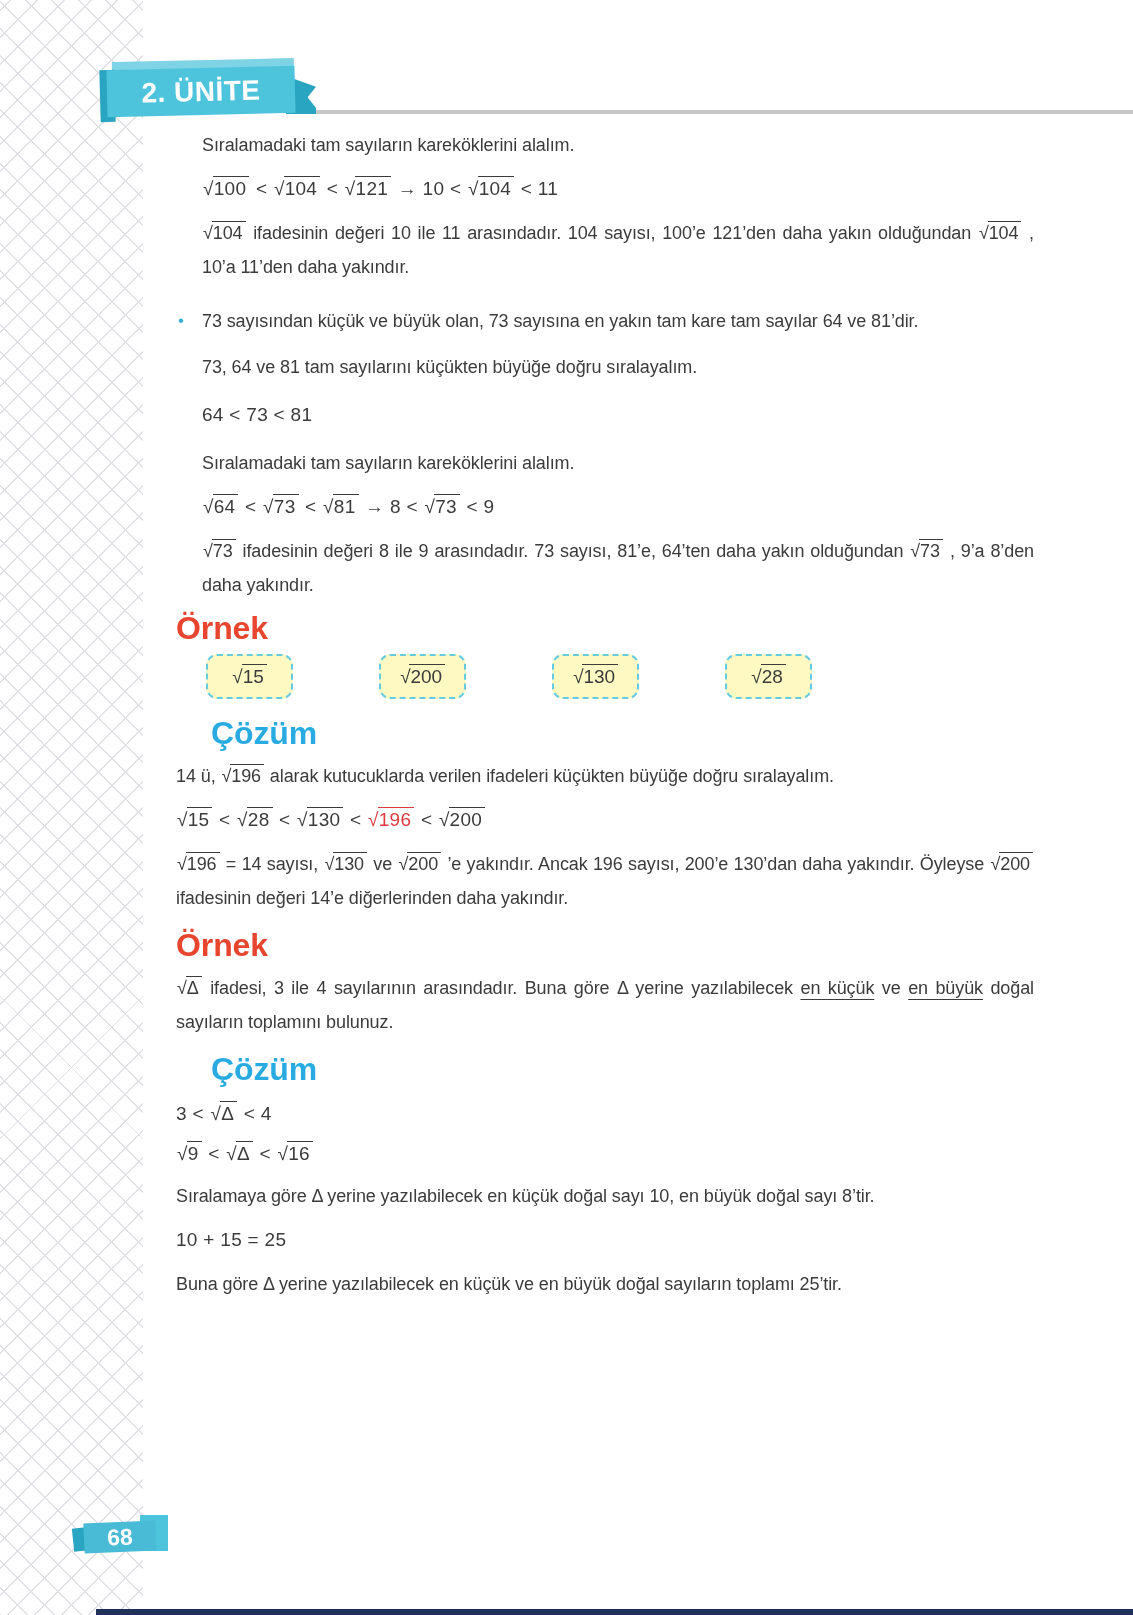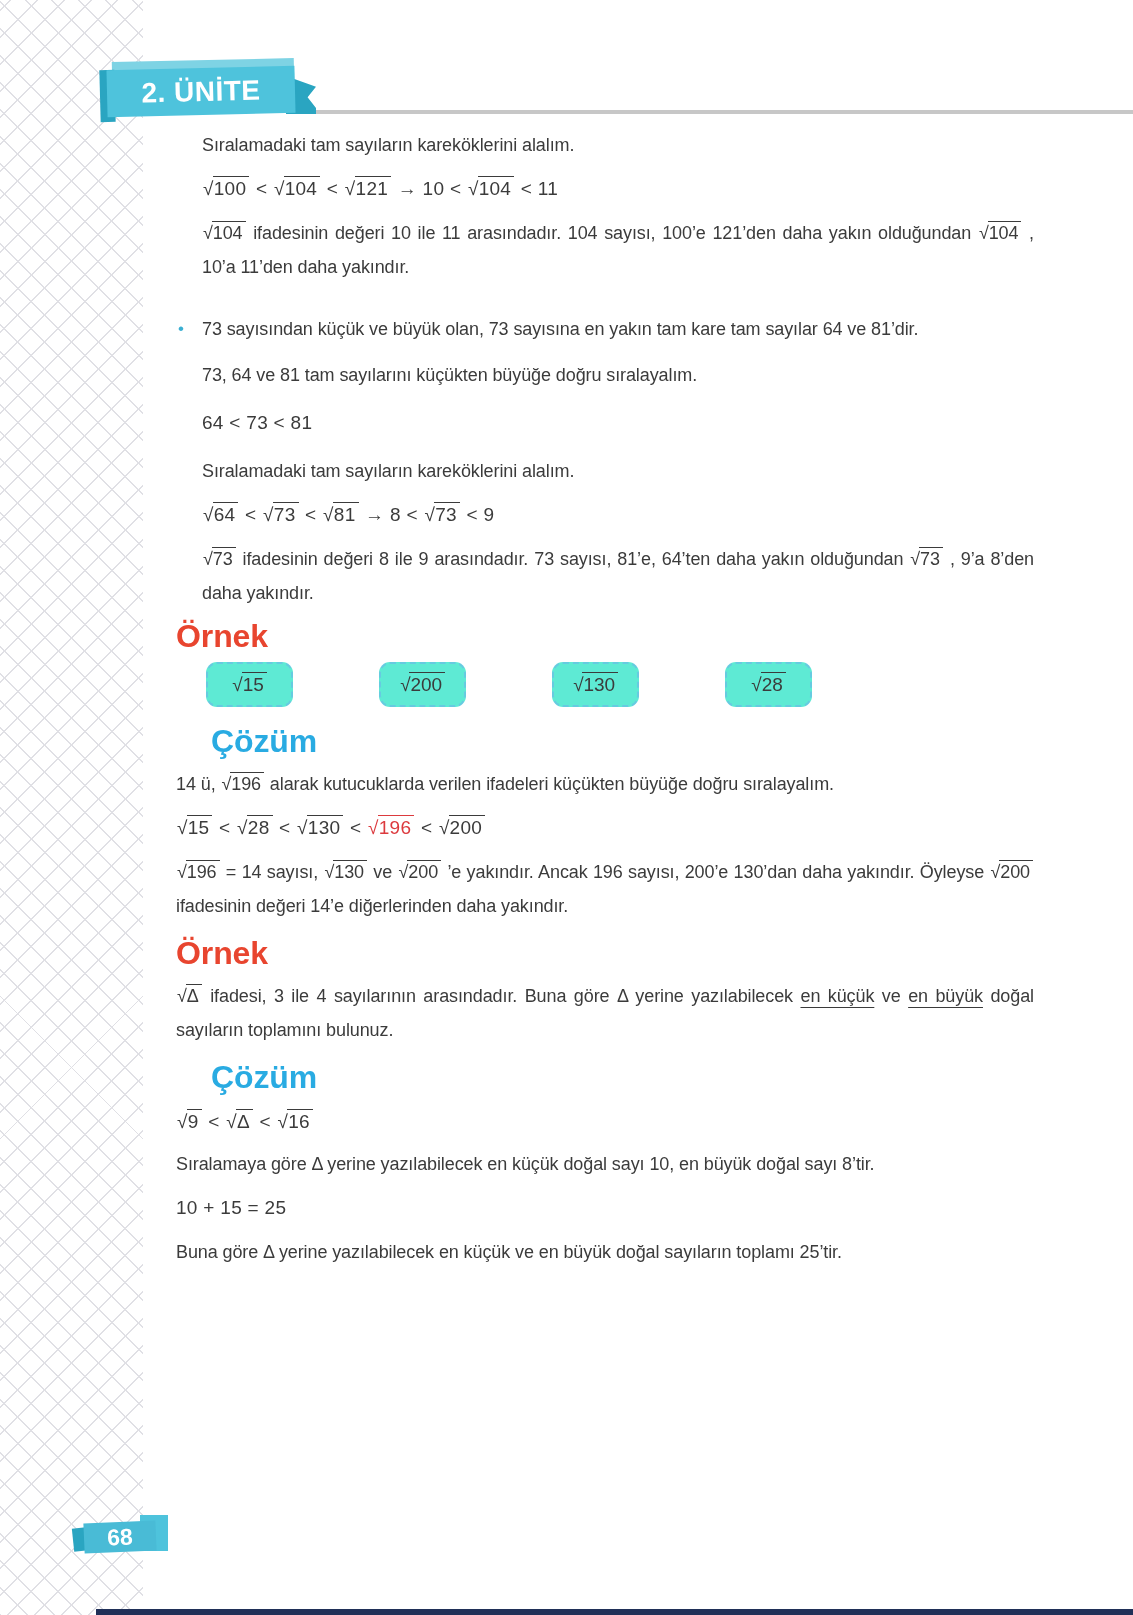--- a/index.html
+++ b/index.html
@@ -27,21 +27,21 @@
   .ub-main { position:absolute; left:7px; top:10px; width:188px; height:47px; background:var(--banner-cyan,#4ec3dc);
              transform:rotate(-1.4deg); display:flex; align-items:center; justify-content:center; }
   .ub-main span { color:#fff; font-weight:bold; font-size:28px; letter-spacing:.5px; }
 
   
   .content { position:absolute; left:176px; top:128px; width:858px; font-size:18px; letter-spacing:-0.1px; }
   .sect-indent { padding-left:26px; }
   .para { line-height:34px; text-align:justify; margin:0 0 8px 0; }
   .line { line-height:34px; margin:0 0 8px 0; }
   .math { font-size:19px; line-height:38px; letter-spacing:.3px; margin:0 0 8px 0; }
-  .mb12 { margin-bottom:12px; } .mb20 { margin-bottom:28px; }
+  .mb12 { margin-bottom:12px; } .mb20 { margin-bottom:20px; }
   .mb2 { margin-bottom:2px; } .mb6 { margin-bottom:6px; }
 
   .bullet-wrap { position:relative; }
   .bullet-dot { position:absolute; left:-24px; top:0; color:var(--bullet-cyan,#3bafd2); font-size:17px; }
 
   .h-ex, .h-sol { font-weight:bold; font-size:32px; line-height:32px; margin:6px 0 10px 0; }
   .h-ex  { color:var(--heading-red,#e8452f); margin-top:10px; }
   .h-sol { color:var(--heading-cyan,#29abe2);margin-left:35px; }
   .mt14 { margin-top:14px; }
 
@@ -49,21 +49,21 @@
   .sq { white-space:nowrap; display:inline-block; margin:0 1px; }
   .sq .rad { display:inline-block; margin-right:-1px; }
   .sq .vin { display:inline-block; border-top:1.6px solid currentColor; padding:1px 3px 0 1px; line-height:1.2; }
   .sq.red { color:var(--sqrt-red,#dc3a3e); }
   .ul { text-decoration:underline; text-underline-offset:5px; }
 
   
   .box-row { display:flex; gap:86px; margin:4px 0 18px 30px; }
   .dash-box { min-width:87px; height:45px; box-sizing:border-box; border:2px dashed var(--box-border,#66cbe0);
               border-radius:11px; display:flex; align-items:center; justify-content:center;
-              font-size:19px; padding:0 12px; background:#5eead4; }
+              font-size:19px; padding:0 12px; background:#fef9c3; }
 
   
   .page-badge { position:absolute; left:70px; top:1512px; width:104px; height:46px; }
   .pb-back { position:absolute; left:70px; top:3px; width:28px; height:36px; background:var(--banner-cyan,#4ec3dc); }
   .pb-left { position:absolute; left:3px; top:16px; width:14px; height:23px; background:var(--banner-fold,#2aa5c1); transform:rotate(-6deg); }
   .pb-main { position:absolute; left:14px; top:10px; width:72px; height:30px; background:#49bbd6; transform:rotate(-2.5deg);
              display:flex; align-items:center; justify-content:center; }
   .pb-main span { color:#fff; font-weight:bold; font-size:23px; }
 
   .footer-bar { position:absolute; left:96px; right:0; bottom:0; height:6px; background:var(--footer-navy,#203058); }
@@ -123,20 +123,21 @@
 
     <div class="h-sol">Çözüm</div>
     <div class="line">14 ü, <span class="sq"><span class="rad">√</span><span class="vin">196</span></span> alarak kutucuklarda verilen ifadeleri küçükten büyüğe doğru sıralayalım.</div>
     <div class="math"><span class="sq"><span class="rad">√</span><span class="vin">15</span></span> &lt; <span class="sq"><span class="rad">√</span><span class="vin">28</span></span> &lt; <span class="sq"><span class="rad">√</span><span class="vin">130</span></span> &lt; <span class="sq red"><span class="rad">√</span><span class="vin">196</span></span> &lt; <span class="sq"><span class="rad">√</span><span class="vin">200</span></span></div>
     <div class="para"><span class="sq"><span class="rad">√</span><span class="vin">196</span></span> = 14 sayısı, <span class="sq"><span class="rad">√</span><span class="vin">130</span></span> ve <span class="sq"><span class="rad">√</span><span class="vin">200</span></span> ’e yakındır. Ancak 196 sayısı, 200’e 130’dan daha yakındır. Öyleyse <span class="sq"><span class="rad">√</span><span class="vin">200</span></span> ifadesinin değeri 14’e diğerlerinden daha yakındır.</div>
 
     <div class="h-ex mt14">Örnek</div>
     <div class="para mb6"><span class="sq"><span class="rad">√</span><span class="vin">Δ</span></span> ifadesi, 3 ile 4 sayılarının arasındadır. Buna göre Δ yerine yazılabilecek <span class="ul">en küçük</span> ve <span class="ul">en büyük</span> doğal sayıların toplamını bulunuz.</div>
 
     <div class="h-sol mt14">Çözüm</div>
+    <div class="math mb2">3 &lt; <span class="sq"><span class="rad">√</span><span class="vin">Δ</span></span> &lt; 4</div>
     <div class="math mb6"><span class="sq"><span class="rad">√</span><span class="vin">9</span></span> &lt; <span class="sq"><span class="rad">√</span><span class="vin">Δ</span></span> &lt; <span class="sq"><span class="rad">√</span><span class="vin">16</span></span></div>
     <div class="line">Sıralamaya göre Δ yerine yazılabilecek en küçük doğal sayı 10, en büyük doğal sayı 8’tir.</div>
     <div class="math">10 + 15 = 25</div>
     <div class="line">Buna göre Δ yerine yazılabilecek en küçük ve en büyük doğal sayıların toplamı 25’tir.</div>
 
   </div>
 
   <div class="page-badge">
     <div class="pb-back"></div>
     <div class="pb-left"></div>

